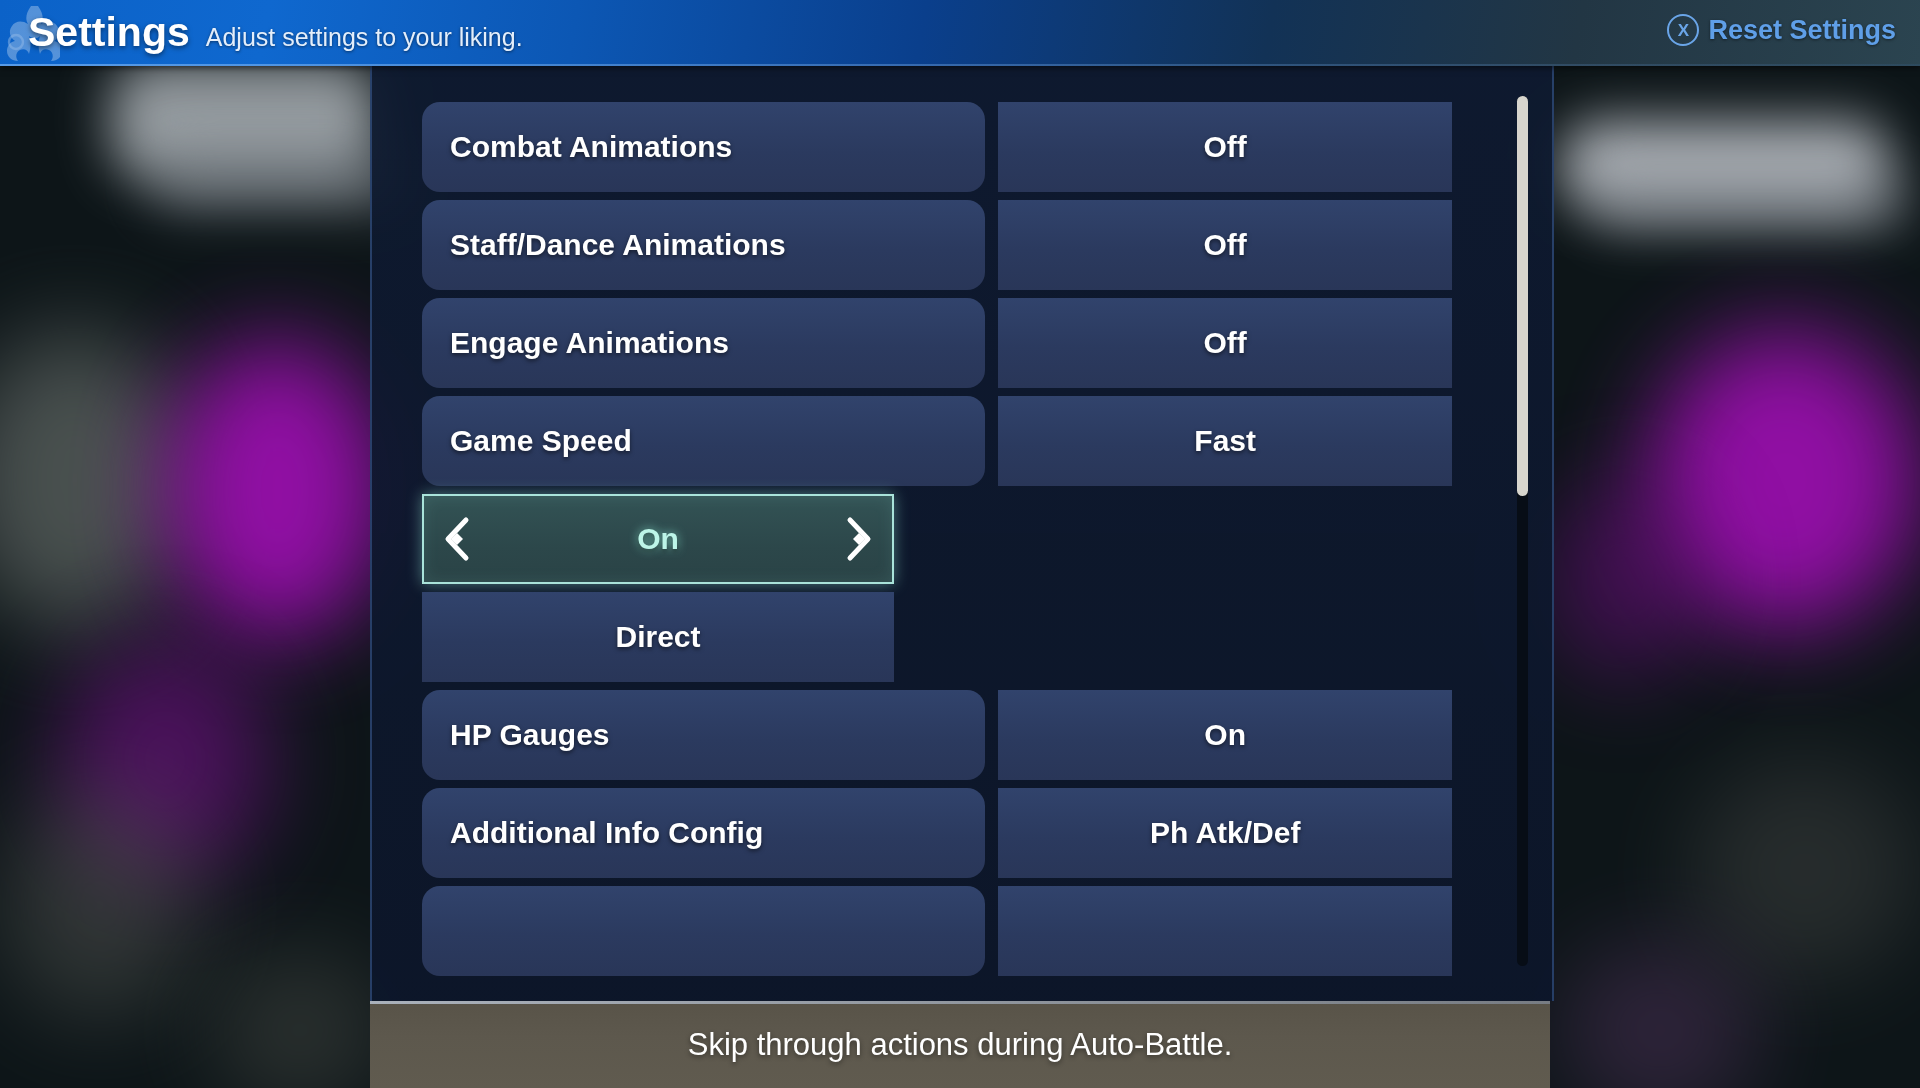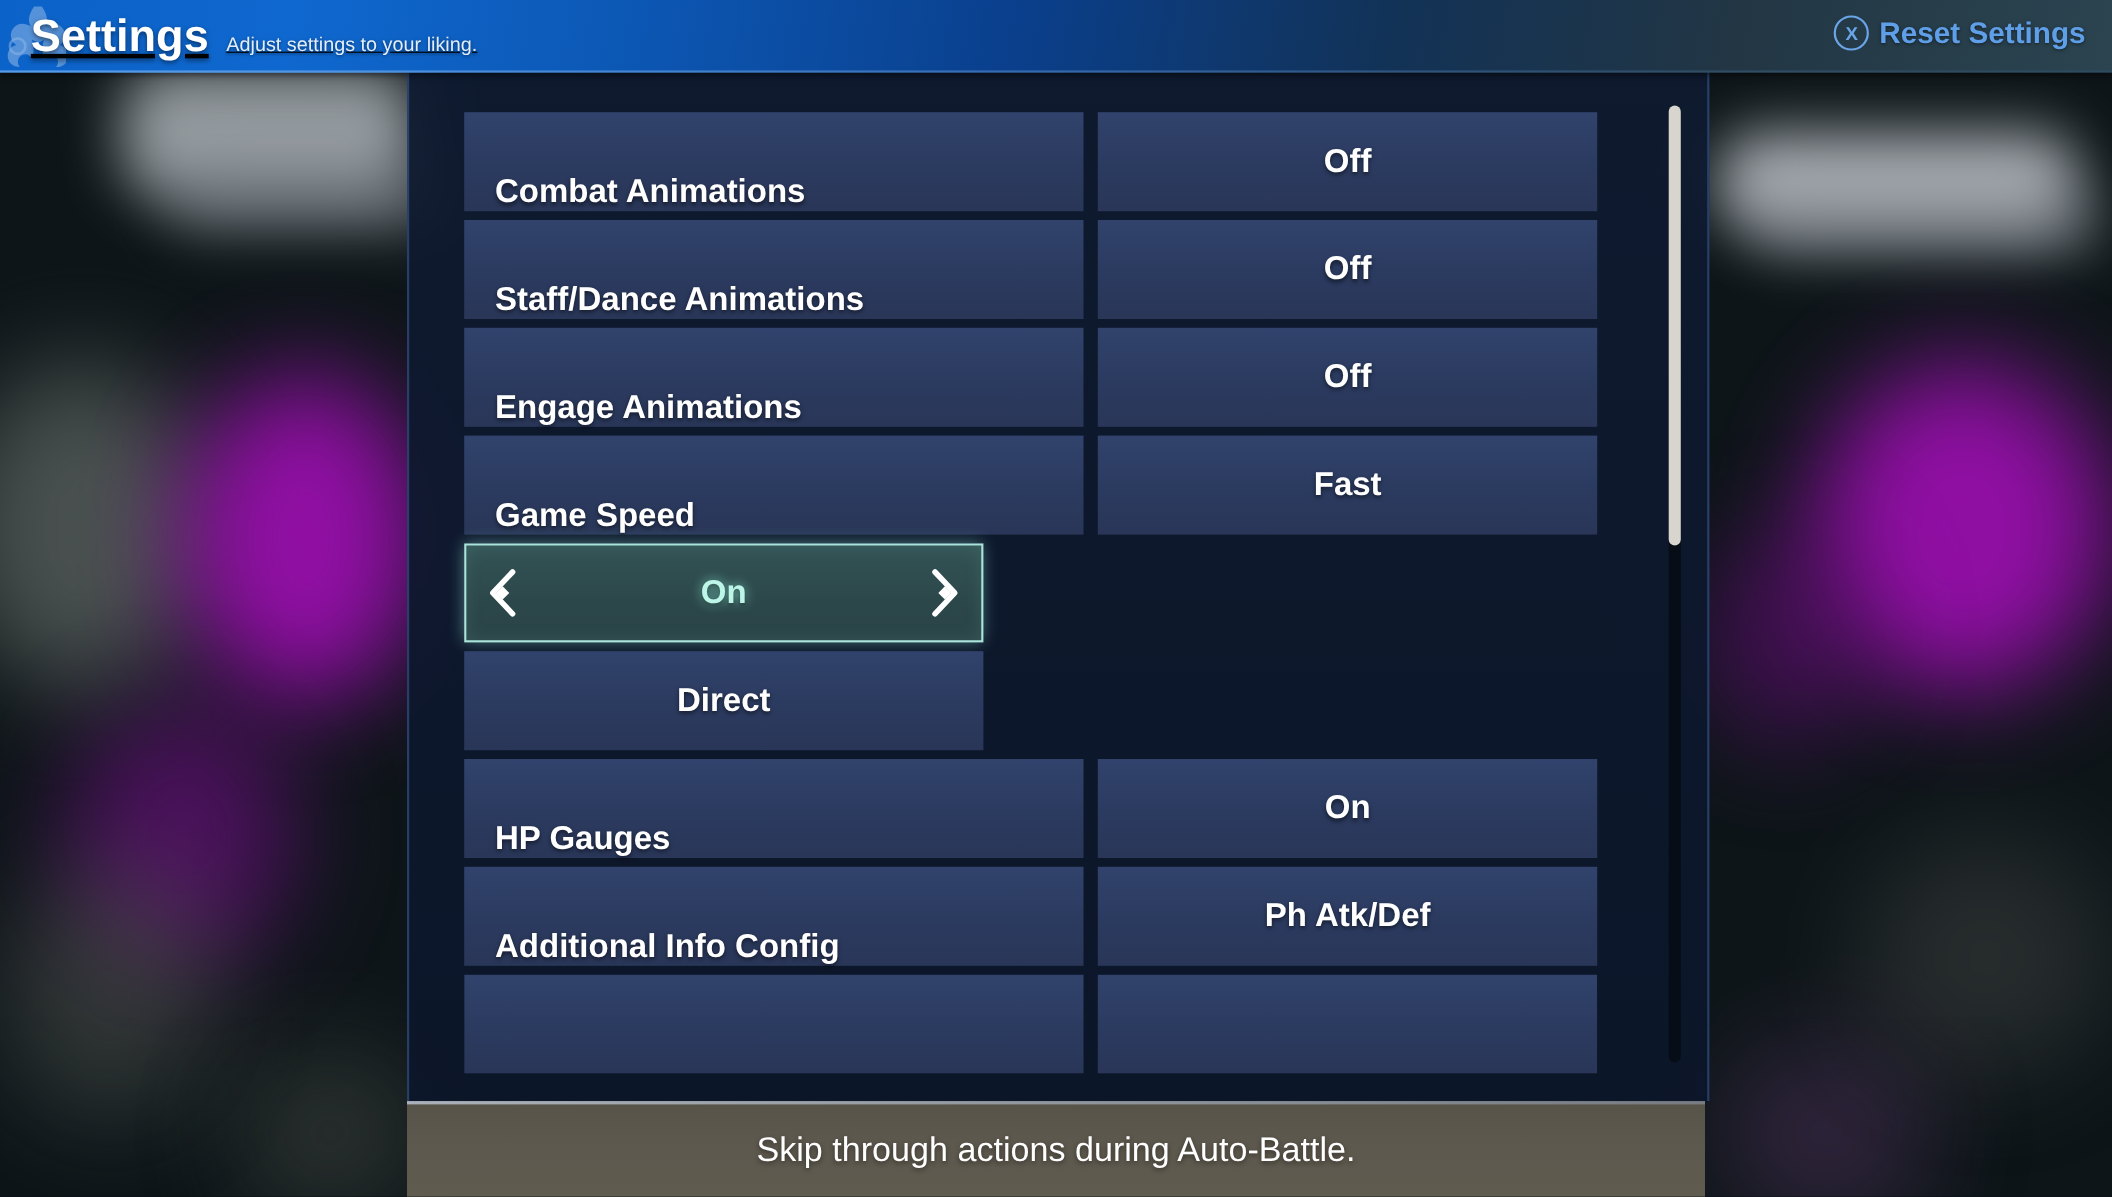--- a/index.html
+++ b/index.html
@@ -70,32 +70,31 @@
     pointer-events: none;
   }
 
   #title-wrap {
     position: absolute;
     left: 28px;
     top: 8px;
     display: flex;
     align-items: baseline;
     gap: 16px;
-    text-decoration: underline;
   }
   #page-title {
     font-size: 41px;
     font-weight: bold;
     color: #ffffff;
     letter-spacing: 0px;
     text-shadow: 0 2px 5px rgba(0,0,0,0.5);
     line-height: 48px;
   }
   #page-subtitle {
-    font-size: 18px;
+    font-size: 25px;
     color: #e3eefb;
     text-shadow: 0 1px 3px rgba(0,0,0,0.5);
     line-height: 48px;
   }
 
   #reset-btn {
     position: absolute;
     right: 24px;
     top: 14px;
     display: flex;
@@ -147,23 +146,24 @@
     display: flex;
     gap: 13px;
     margin-bottom: 8px;
     height: 90px;
   }
   .row-label {
     position: relative;
     width: 585px;
     background: linear-gradient(180deg, #31436c 0%, #2b3a5f 55%, #293658 100%);
     display: flex;
-    align-items: flex-end;
+    align-items: center;
     padding-left: 28px;
     box-sizing: border-box;
+    border-radius: 18px;
   }
   .row-label span {
     font-size: 30px;
     font-weight: bold;
     color: #ffffff;
     text-shadow: 0 2px 4px rgba(0,0,0,0.55);
   }
   .row-value {
     position: relative;
     width: 472px;

